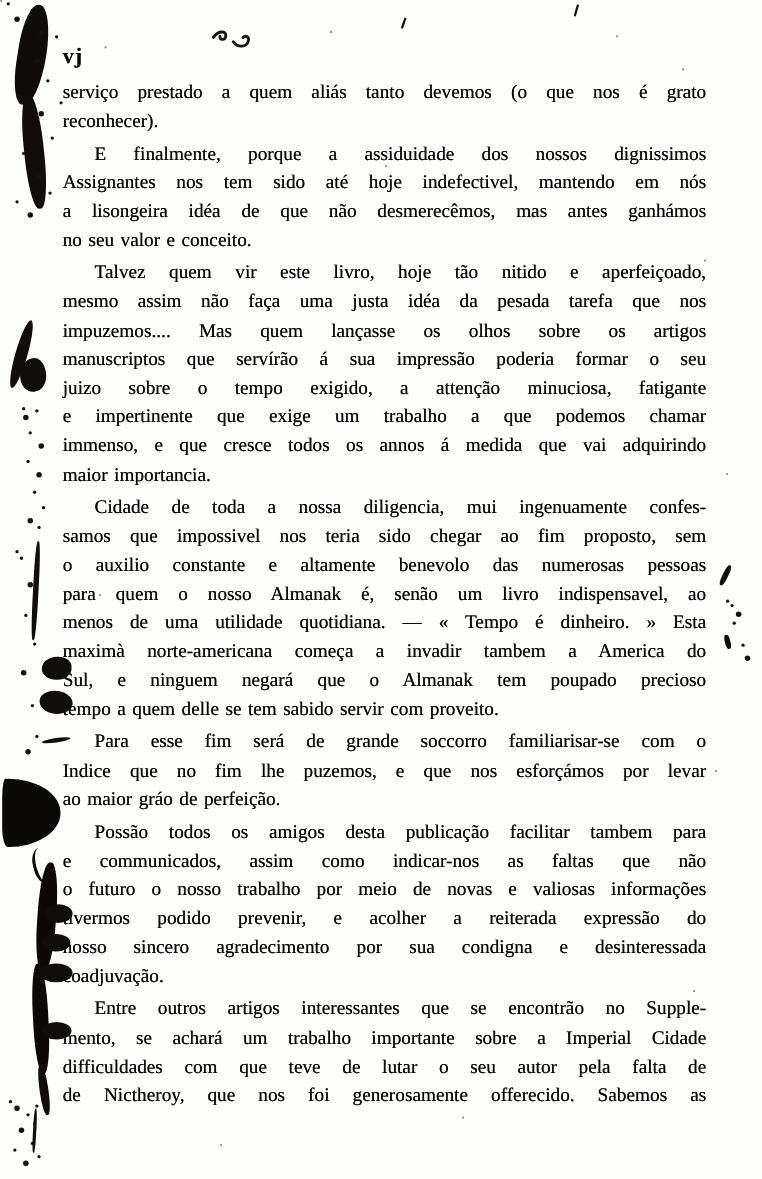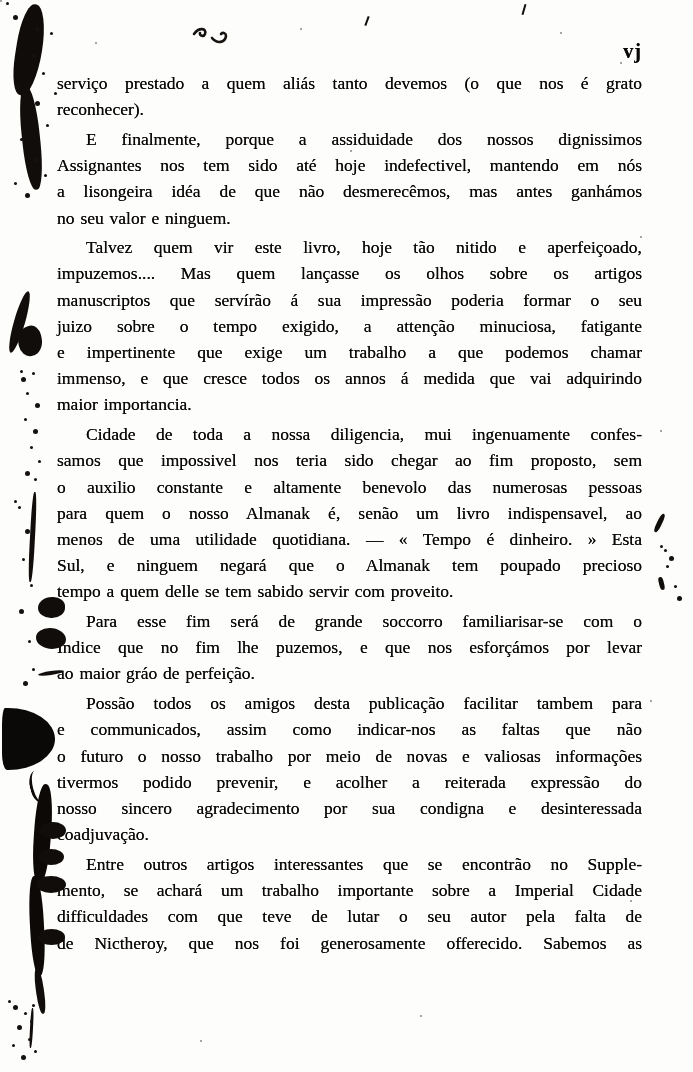--- a/index.html
+++ b/index.html
@@ -2,21 +2,21 @@
 <html><head>
 <meta charset="utf-8">
 <style>
   html,body{margin:0;padding:0;background:#d8d8d4;}
   .page{
     position:relative;width:693px;height:1072px;background:#fdfdfb;
     font-family:"Liberation Serif","DejaVu Serif",serif;color:#0a0806;
     overflow:hidden;margin:0 auto;
   }
   .pagenum{
-    position:absolute;top:40px;left:57px;width:585px;text-align:right;
+    position:absolute;top:40px;left:57px;width:585px;text-align:left;
     font-size:20px;font-weight:bold;letter-spacing:1px;
     text-shadow:0 0 .5px rgba(0,0,0,.8);
   }
   .textblock{
     position:absolute;top:70px;left:57px;width:585px;
     font-size:17.5px;line-height:26.2px;
     text-shadow:0 0 .5px rgba(10,8,6,.85);
     word-spacing:1.5px;
   }
   .para{margin:0 0 3.5px 0;font-family:Liberation Serif, serif;}
@@ -37,37 +37,39 @@
 
   <div class="textblock">
     <p class="para">
       <span class="ln">serviço prestado a quem aliás tanto devemos (o que nos é grato</span>
       <span class="ln end">reconhecer).</span>
     </p>
     <p class="para">
       <span class="ln ind">E finalmente, porque a assiduidade dos nossos dignissimos</span>
       <span class="ln">Assignantes nos tem sido até hoje indefectivel, mantendo em nós</span>
       <span class="ln">a lisongeira idéa de que não desmerecêmos, mas antes ganhámos</span>
-      <span class="ln end">no seu valor e ninguem.</span>
+      <span class="ln end">no seu valor e conceito.</span>
     </p>
     <p class="para">
       <span class="ln ind">Talvez quem vir este livro, hoje tão nitido e aperfeiçoado,</span>
+      <span class="ln">mesmo assim não faça uma justa idéa da pesada tarefa que nos</span>
       <span class="ln">impuzemos.... Mas quem lançasse os olhos sobre os artigos</span>
       <span class="ln">manuscriptos que servírão á sua impressão poderia formar o seu</span>
       <span class="ln">juizo sobre o tempo exigido, a attenção minuciosa, fatigante</span>
       <span class="ln">e impertinente que exige um trabalho a que podemos chamar</span>
       <span class="ln">immenso, e que cresce todos os annos á medida que vai adquirindo</span>
       <span class="ln end">maior importancia.</span>
     </p>
     <p class="para">
       <span class="ln ind">Cidade de toda a nossa diligencia, mui ingenuamente confes-</span>
       <span class="ln">samos que impossivel nos teria sido chegar ao fim proposto, sem</span>
       <span class="ln">o auxilio constante e altamente benevolo das numerosas pessoas</span>
       <span class="ln">para quem o nosso Almanak é, senão um livro indispensavel, ao</span>
       <span class="ln">menos de uma utilidade quotidiana. — « Tempo é dinheiro. » Esta</span>
+      <span class="ln">maximà norte-americana começa a invadir tambem a America do</span>
       <span class="ln">Sul, e ninguem negará que o Almanak tem poupado precioso</span>
       <span class="ln end">tempo a quem delle se tem sabido servir com proveito.</span>
     </p>
     <p class="para">
       <span class="ln ind">Para esse fim será de grande soccorro familiarisar-se com o</span>
       <span class="ln">Indice que no fim lhe puzemos, e que nos esforçámos por levar</span>
       <span class="ln end">ao maior gráo de perfeição.</span>
     </p>
     <p class="para">
       <span class="ln ind">Possão todos os amigos desta publicação facilitar tambem para</span>

